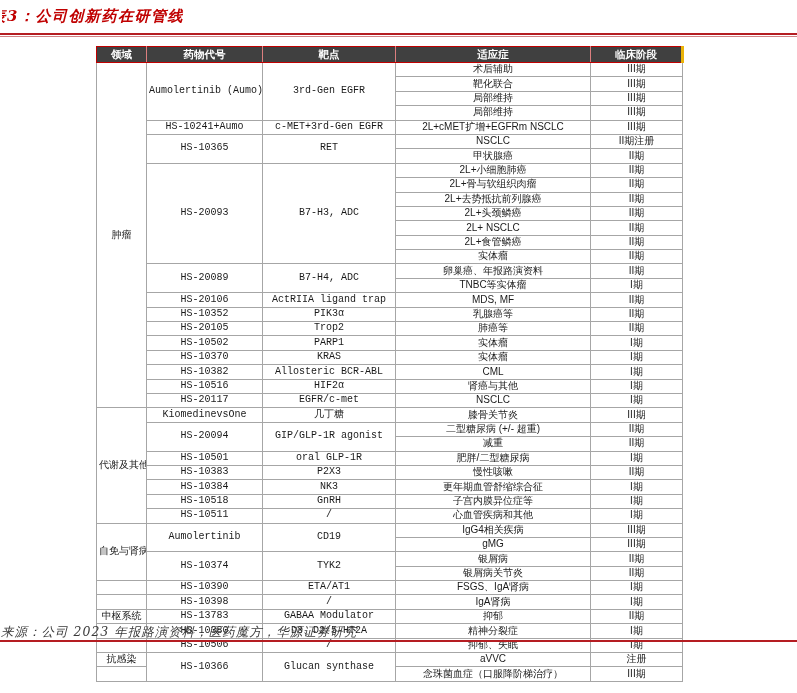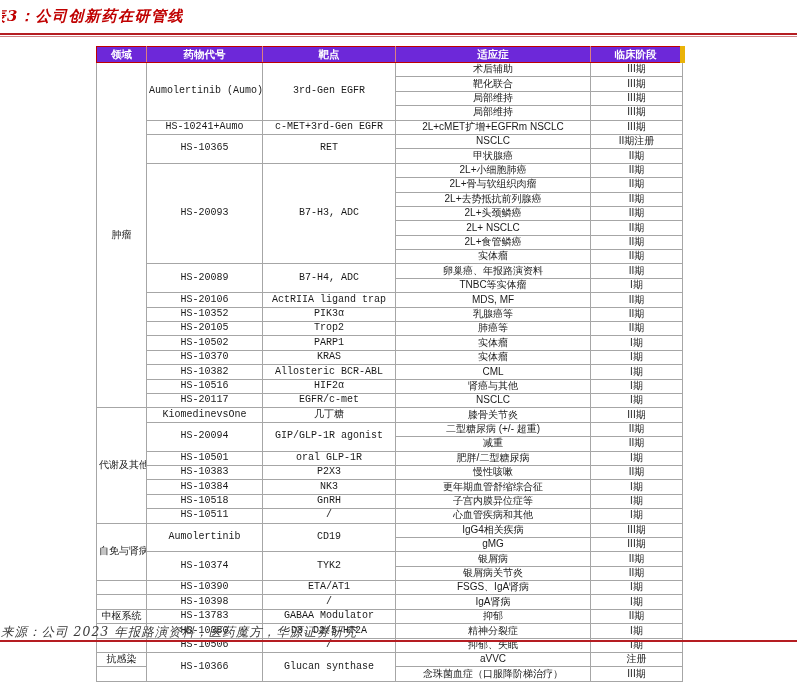--- a/index.html
+++ b/index.html
@@ -15,25 +15,25 @@
   }
   .clipchar{display:inline-block;width:5px;overflow:hidden;direction:rtl;vertical-align:bottom;}
   .rule-top{position:absolute;top:33px;left:0;width:797px;}
   .rule-top .r1{height:2px;background:#b51d22;}
   .rule-top .r2{height:1px;background:#d08386;margin-top:1px;}
   table.pipeline{
     position:absolute;top:46px;left:96px;width:586px;
     border-collapse:collapse;table-layout:fixed;
   }
   table.pipeline th{
-    background:#6d28d9;color:#ffffff;font-weight:700;font-size:10.5px;
+    background:#404040;color:#ffffff;font-weight:700;font-size:10.5px;
     height:15px;padding:0 2px;border:1px solid #c00000;border-right:1px solid #dd7f7f;
     text-align:center;line-height:1.1;
   }
-  table.pipeline th:last-child{border-right:5px solid #eab308;margin-left:32px;}
+  table.pipeline th:last-child{border-right:3px solid #eab308;margin-left:32px;}
   table.pipeline td{
     border:1px solid #a6a6a6;font-size:10px;color:#1a1a1a;
     height:13.4px;padding:0 2px;text-align:center;vertical-align:middle;
     line-height:1.08;overflow:hidden;white-space:nowrap;
   }
   td.field{font-size:10px;}
   td.drug,td.target{font-size:10px;font-family:Liberation Mono, monospace;}
   .rule-bottom{position:absolute;top:640px;left:0;width:797px;height:2px;background:#b51d22;}
   .source-note{
     position:absolute;top:624px;left:1px;

